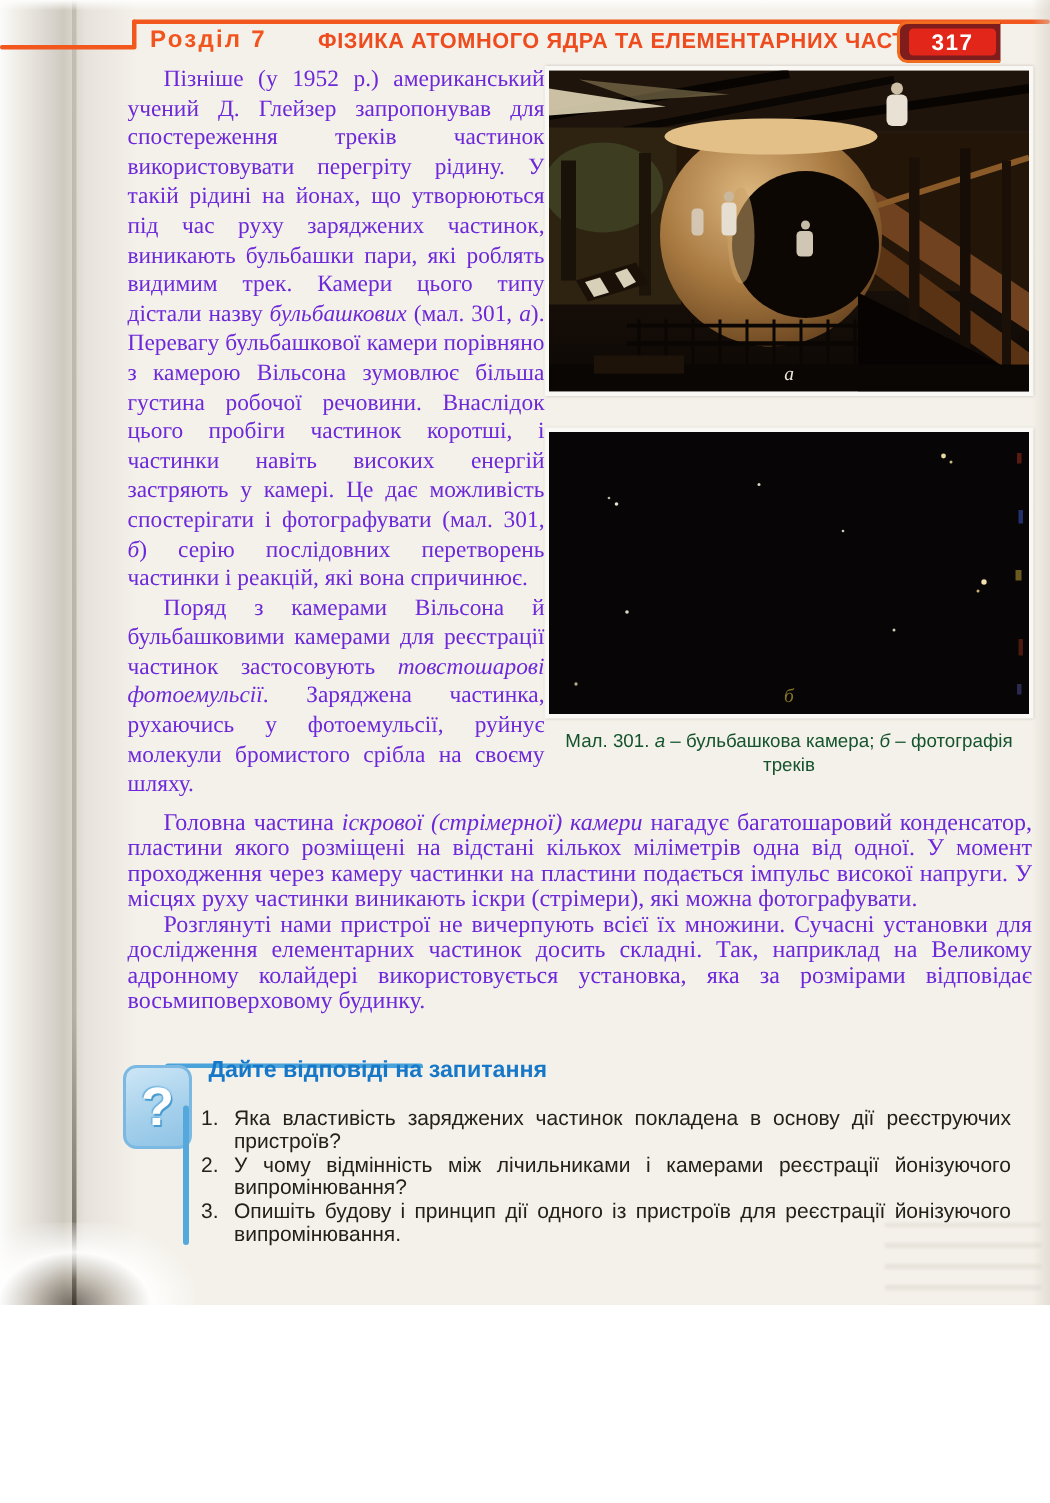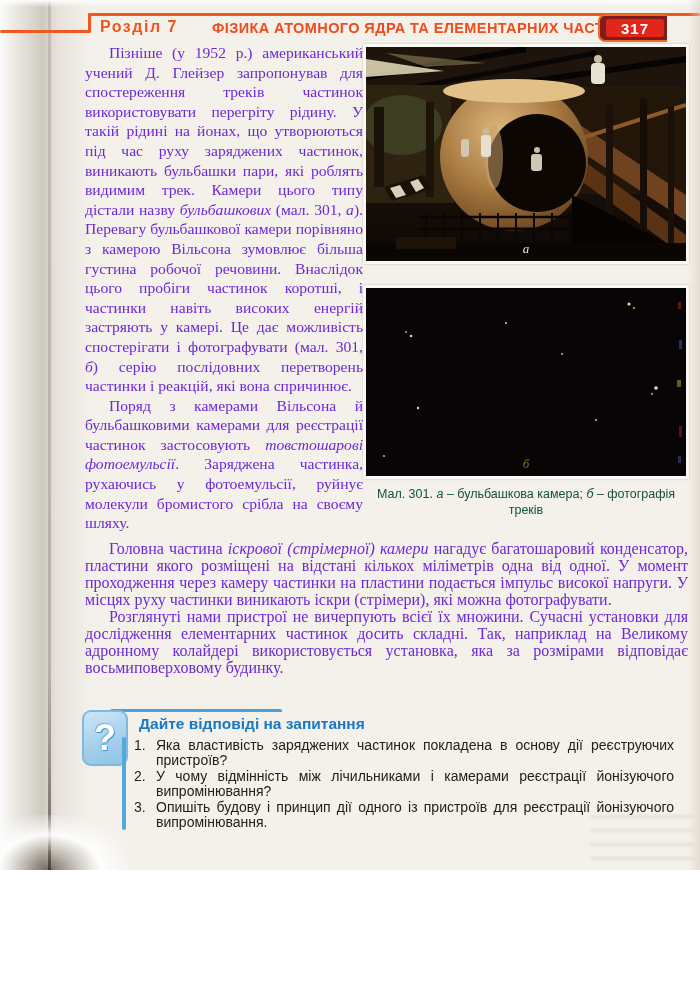--- a/index.html
+++ b/index.html
@@ -102,21 +102,21 @@
     position:absolute; left:0; top:10px; width:46px; height:56px;
     background:linear-gradient(160deg,#cde6f6 0%,#a3cfeb 60%,#8fc3e5 100%);
     border:2px solid #7cb9e2; border-radius:9px; box-sizing:border-box;
     display:flex; align-items:center; justify-content:center;
   }
   .q-icon span {
     font:bold 36px "Liberation Sans", sans-serif; color:#ffffff;
     text-shadow:0 0 2px #4a9cd0, 1px 1px 0 #4a9cd0, -1px -1px 0 #7fbfe6;
   }
   .q-title {
-    margin:0; position:absolute; left:57px; top:14px;
+    margin:0; position:absolute; left:57px; top:4px;
     font:bold 15.5px/19px "Liberation Sans", sans-serif; color:#1878c8;
   }
   .q-list { margin:0; padding:0; list-style:none; position:absolute; left:52px; top:38px; width:540px; }
   .q-list li {
     position:relative; padding-left:22px;
     font:14px/15.4px "Liberation Sans", sans-serif; color:#24211d;
     text-align:justify;
   }
   .q-num { position:absolute; left:0; top:0; }
 

